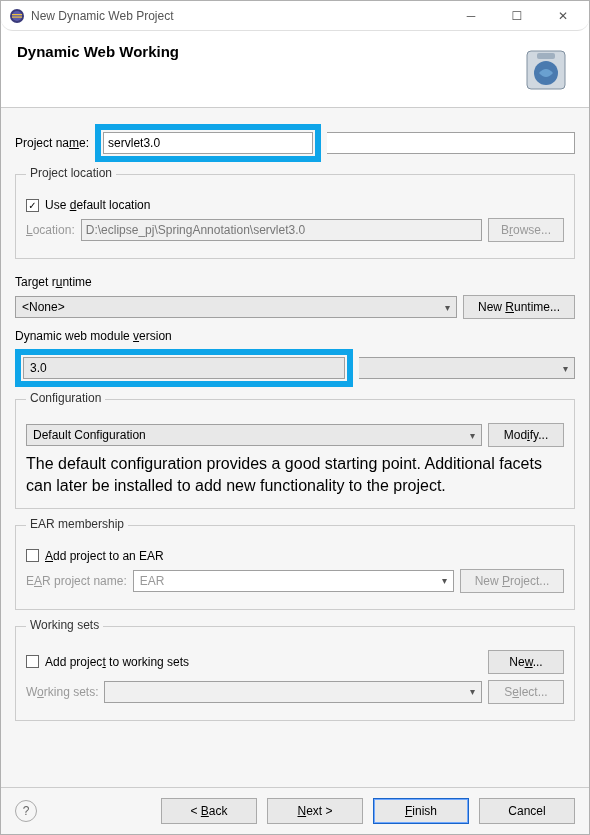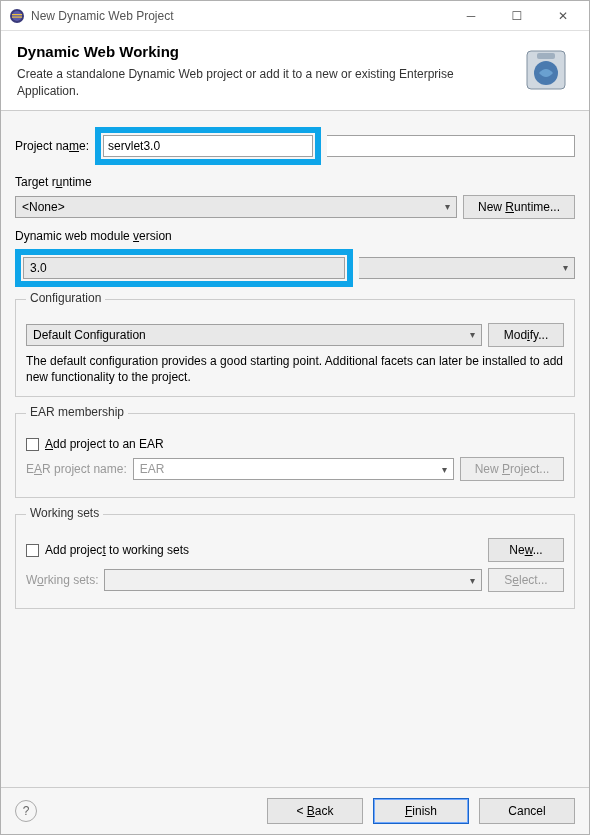--- a/index.html
+++ b/index.html
@@ -20,20 +20,21 @@
       display: flex;
       flex-direction: column;
     }
     .titlebar {
       height: 30px;
       background: #fff;
       border-bottom: 1px solid #e0e0e0;
       display: flex;
       align-items: center;
       padding: 0 8px;
+      border-radius: 12px;
     }
     .titlebar-icon {
       width: 16px; height: 16px;
       margin-right: 6px;
     }
     .titlebar-text {
       flex: 1;
       color: #555;
     }
     .win-btns { display: flex; gap: 18px; margin-right: 4px;}
@@ -129,21 +130,21 @@
       cursor: pointer;
     }
     .combo-arrow { font-size: 10px; color: #555; margin-left: 6px;}
     .combo.white { background: #fff; }
     .checkbox { width: 13px; height: 13px; border: 1px solid #666; display:inline-flex; align-items:center; justify-content:center; font-size:10px; background:#fff;}
     .highlight-red {
       border: 6px solid #0ea5e9;
       padding: 2px;
     }
     .section-label { margin: 10px 0 4px 0; }
-    .desc-text { font-size: 12px; line-height:1.4; margin: 4px 0 0 0; }
+    .desc-text { font-size: 16px; line-height:1.4; margin: 4px 0 0 0; }
     .footer {
       border-top: 1px solid #ccc;
       padding: 10px 14px;
       display: flex;
       align-items: center;
       gap: 10px;
       background: #f6f6f6;
     }
     .footer-spacer { flex: 1; }
     .footer .btn { min-width: 96px; height: 26px; }
@@ -175,40 +176,53 @@
     <div class="win-btns">
       <div class="win-btn">─</div>
       <div class="win-btn">☐</div>
       <div class="win-btn">✕</div>
     </div>
   </div>
 
   <div class="banner">
     <div class="banner-left">
       <div class="banner-title">Dynamic Web Working</div>
-      <div class="banner-desc">Create a standalone Dynamic Web project or add it to a new or existing Enterprise Application.</div>
     </div>
     <svg class="banner-icon" viewBox="0 0 54 54">
       <rect x="8" y="8" width="38" height="38" rx="4" fill="#d0d8e0" stroke="#8090a0"></rect>
       <circle cx="27" cy="30" r="12" fill="#4a7aaf"></circle>
       <path d="M20 30 Q27 22 34 30 Q27 38 20 30" fill="#6aa0d0"></path>
       <rect x="18" y="10" width="18" height="6" rx="2" fill="#a0b0c0"></rect>
     </svg>
   </div>
 
   <div class="form">
 
     <div class="row">
       <span class="label">Project na<span class="underline">m</span>e:</span>
       <span class="highlight-red" style="flex:0 0 auto; display:flex;">
         <input type="text" style="width: 210px;" value="servlet3.0">
       </span>
       <span style="flex:1; border:1px solid #a0a0a0; border-left:none; height:22px; background:#fff;"></span>
     </div>
 
+    <div class="group">
+      <span class="group-title">Project location</span>
+      <div class="group-body">
+        <div class="row">
+          <span class="checkbox">✓</span>
+          <span>Use <span class="underline">d</span>efault location</span>
+        </div>
+        <div class="row">
+          <span class="label disabled-label"><span class="underline">L</span>ocation:</span>
+          <input type="text" disabled="" value="D:\eclipse_pj\SpringAnnotation\servlet3.0" style="">
+          <button class="btn" disabled="">B<span class="underline">r</span>owse...</button>
+        </div>
+      </div>
+    </div>
 
     <div class="section-label">Target r<span class="underline">u</span>ntime</div>
     <div class="row">
       <div class="combo">
         <span>&lt;None&gt;</span>
         <span class="combo-arrow">▾</span>
       </div>
       <button class="btn" style="min-width:112px;">New <span class="underline">R</span>untime...</button>
     </div>
 
@@ -276,16 +290,17 @@
         </div>
       </div>
     </div>
 
   </div>
 
   <div class="footer">
     <div class="help-icon">?</div>
     <div class="footer-spacer"></div>
     <button class="btn">&lt; <span class="underline">B</span>ack</button>
+    <button class="btn"><span class="underline">N</span>ext &gt;</button>
     <button class="btn finish-btn"><span class="underline">F</span>inish</button>
     <button class="btn">Cancel</button>
   </div>
 </div>
 
 </body></html>

